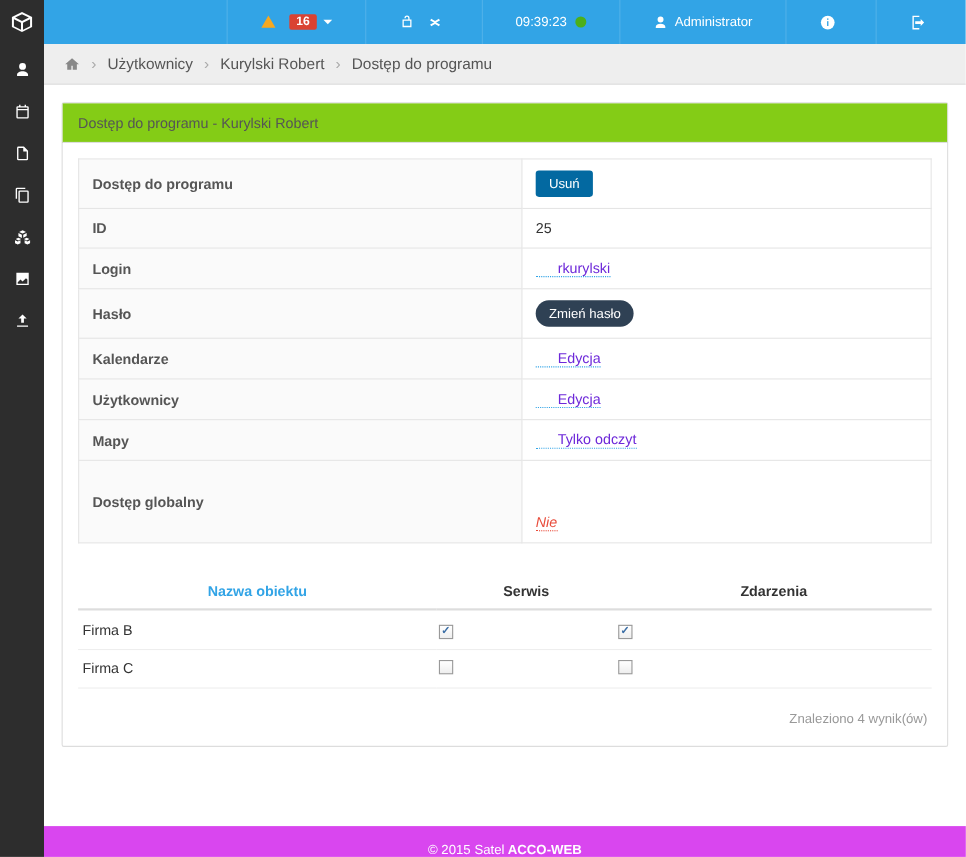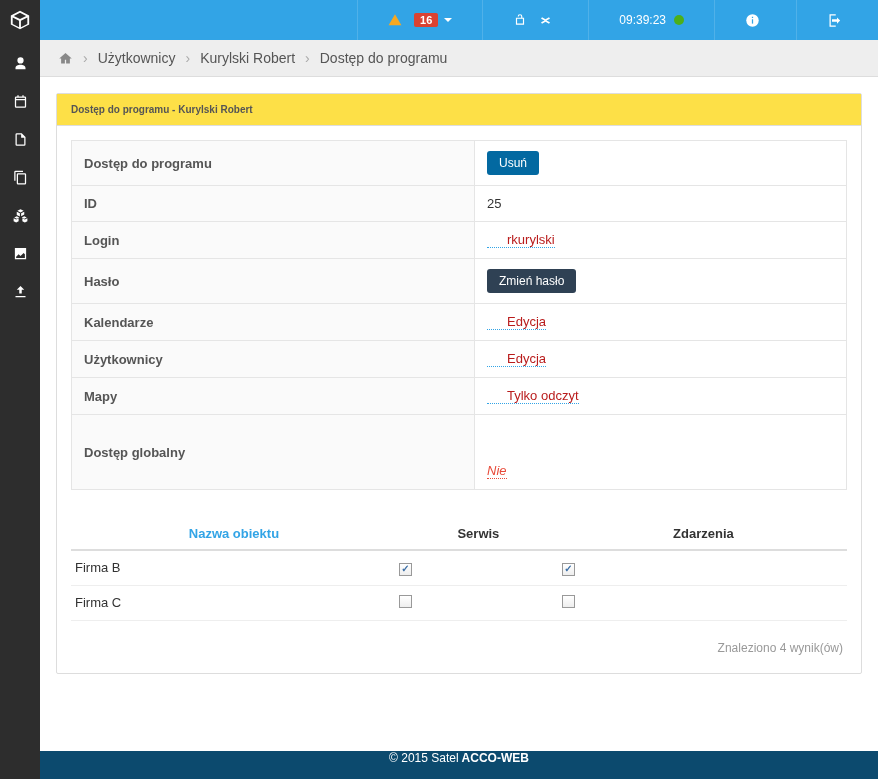--- a/index.html
+++ b/index.html
@@ -20,46 +20,46 @@
     .sidebar-item svg { width: 15px; height: 15px; fill: #fff; }
     
     .content { position: absolute; top: 40px; left: 40px; right: 0; bottom: 28px; background: #fff; overflow: auto; }
     
     .breadcrumb { background: #eee; border-bottom: 1px solid #ddd; padding: 10px 18px; display: flex; align-items: center; gap: 10px; color: #555; font-size: 14px; }
     .breadcrumb .sep { color: #aaa; }
     .breadcrumb a { color: #555; cursor: pointer; }
     .breadcrumb .home-icon { color: #888; }
     
     .panel { margin: 16px; border: 1px solid #ddd; border-radius: 2px; }
-    .panel-heading { background: #fde047; border-bottom: 1px solid #ddd; padding: 10px 14px; font-weight: bold; color: #555; font-size: 10px; }
+    .panel-heading { background: #84cc16; border-bottom: 1px solid #ddd; padding: 10px 14px; font-weight: normal; color: #555; font-size: 13px; }
     .panel-body { padding: 14px; }
     
     .prop-table { width: 100%; border-collapse: collapse; border: 1px solid #e5e5e5; }
     .prop-table th, .prop-table td { border: 1px solid #e5e5e5; padding: 10px 12px; text-align: left; font-size: 13px; vertical-align: middle; }
     .prop-table th { background: #fafafa; font-weight: bold; color: #555; width: 52%; }
     .prop-table td { background: #fff; }
     
     .btn { display: inline-block; padding: 5px 12px; font-size: 12px; color: #fff; border: none; border-radius: 3px; cursor: pointer; }
     .btn-danger { background: #0369a1; }
-    .btn-dark { background: #2f4154; }
-    
-    .link-dotted { color: #b91c1c; border-bottom: 1px dotted #32a4e6; cursor: pointer; display: inline-block; padding-left: 20px; }
+    .btn-dark { background: #2f4154; border-radius: 12px; }
+    
+    .link-dotted { color: #6d28d9; border-bottom: 1px dotted #32a4e6; cursor: pointer; display: inline-block; padding-left: 20px; }
     .link-dotted-red { color: #e84b3a; border-bottom: 1px dotted #e84b3a; cursor: pointer; display: inline-block; font-style: italic; margin-top: 38px; }
     
     .obj-table { width: 100%; border-collapse: collapse; margin-top: 28px; }
     .obj-table th { text-align: center; padding: 8px 4px; border-bottom: 2px solid #ddd; font-size: 13px; color: #333; font-weight: bold; }
     .obj-table th.sortable { color: #32a4e6; cursor: pointer; }
     .obj-table td { padding: 9px 4px; border-bottom: 1px solid #eee; font-size: 13px; }
     .obj-table td.cb-cell { padding-left: 2px; }
     .checkbox-vis { width: 13px; height: 13px; border: 1px solid #999; display: inline-flex; align-items: center; justify-content: center; background: linear-gradient(#fff,#eee); cursor: pointer; }
     .checkbox-vis.checked::after { content: "✓"; font-size: 10px; color: #3b6ea5; font-weight: bold; line-height:1; }
     
     .results-count { text-align: right; color: #999; font-size: 12px; padding: 20px 4px 4px; }
     
-    .footer { position: absolute; bottom: 0; left: 40px; right: 0; height: 28px; background: #0c4a6e; color: #fff; font-size: 12px; display: flex; align-items: flex-start; justify-content: center; }
+    .footer { position: absolute; bottom: 0; left: 40px; right: 0; height: 28px; background: #d946ef; color: #fff; font-size: 12px; display: flex; align-items: flex-end; justify-content: center; }
     .footer strong { font-weight: bold; margin-left: 3px; }
     
     svg { display: block; }
     .caret-down { width:0; height:0; border-left:4px solid transparent; border-right:4px solid transparent; border-top:4px solid #fff; display:inline-block; margin-left:6px; }
   </style>
 </head>
 <body>
 
 <div class="topbar">
   <div class="topbar-logo">
@@ -85,20 +85,28 @@
     </span>
     <span class="icon" style="margin-left:6px;">
       <svg width="13" height="13" viewBox="0 0 24 24" fill="#fff">
           <path d="M12 2v7.5L5.5 5.8 3.8 8.7 10.3 12l-6.5 3.3 1.7 2.9L12 14.5V22h0V14.5l6.5 3.7 1.7-2.9L13.7 12l6.5-3.3-1.7-2.9L12 9.5V2h0z"></path>
         </svg>
     </span>
   </div>
   <div class="topbar-item">
     <span>09:39:23</span>
     <span class="status-dot"></span>
+  </div>
+  <div class="topbar-item">
+    <span class="icon">
+      <svg width="13" height="13" viewBox="0 0 24 24" fill="#fff">
+          <path d="M12 12a5 5 0 1 0-5-5 5 5 0 0 0 5 5zm0 2c-4 0-8 2-8 5v2h16v-2c0-3-4-5-8-5z"></path>
+        </svg>
+    </span>
+    <span>Administrator</span>
   </div>
   <div class="topbar-item">
     <span class="icon">
       <svg width="15" height="15" viewBox="0 0 24 24" fill="#fff">
           <circle cx="12" cy="12" r="10"></circle>
           <rect x="11" y="10" width="2" height="7" fill="#32a4e6"></rect>
           <rect x="11" y="6" width="2" height="2" fill="#32a4e6"></rect>
         </svg>
     </span>
   </div>

